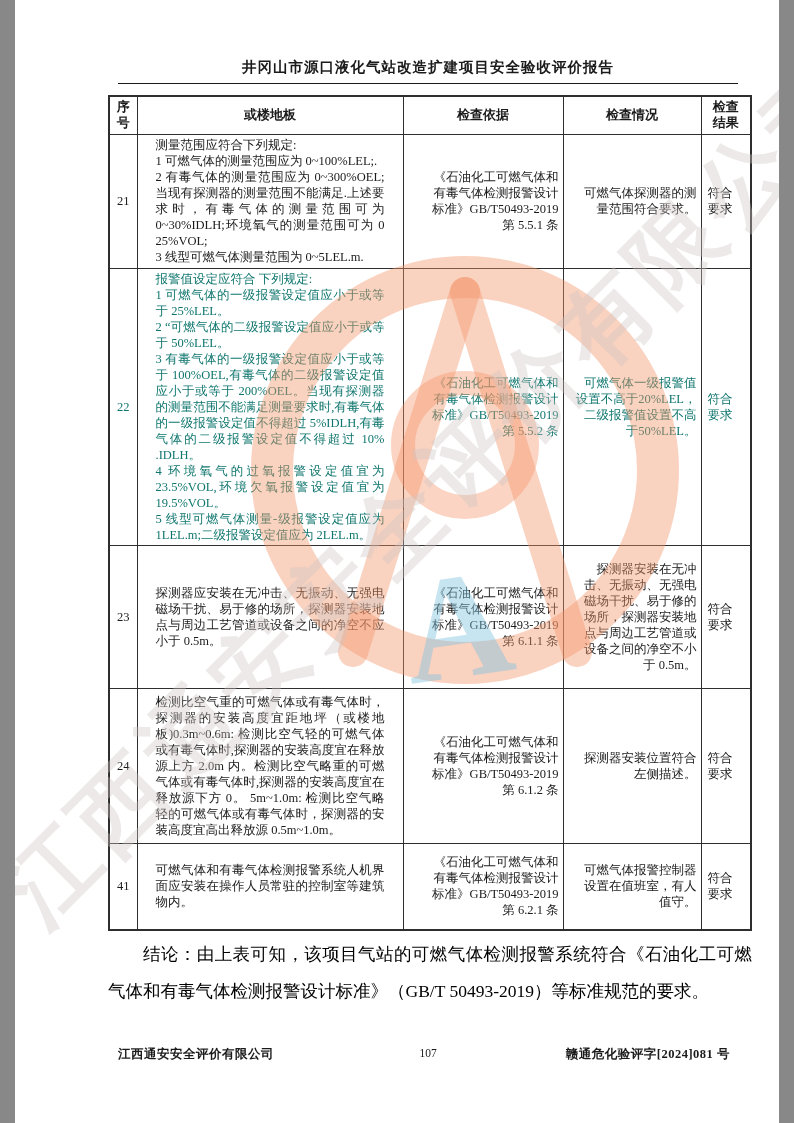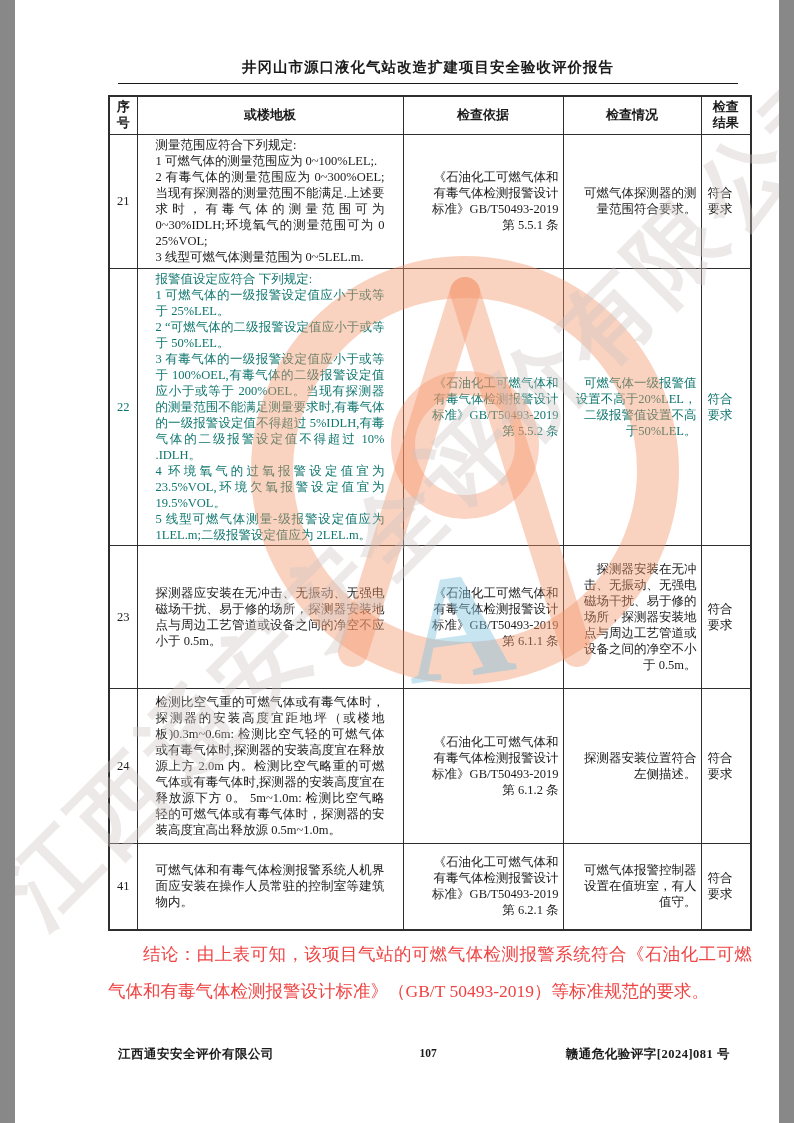--- a/index.html
+++ b/index.html
@@ -84,33 +84,33 @@
   .conclusion {
     position: absolute;
     left: 93px;
     top: 936px;
     width: 644px;
     font-size: 17.5px;
     line-height: 37px;
     text-indent: 2em;
     text-align: justify;
     text-justify: inter-ideograph;
-    color: #ef4444;
+    color: #000000;
   }
   
   .doc-footer {
     position: absolute;
     left: 93px;
     top: 1046px;
     width: 640px;
     height: 20px;
     font-size: 12.5px;
   }
   .footer-company { position: absolute; left: 10px; top: 0; font-weight: bold; letter-spacing: 0.5px; }
-  .footer-page { position: absolute; left: 0; right: 0; top: 1px; text-align: center; font-size: 11.5px; font-weight: bold; }
+  .footer-page { position: absolute; left: 0; right: 0; top: 1px; text-align: center; font-size: 11.5px; }
   .footer-doc-no { position: absolute; right: 18px; top: 0; font-weight: bold; letter-spacing: 0.5px; }
   
   .watermark-layer {
     position: absolute;
     inset: 0;
     z-index: 6;
     pointer-events: none;
     overflow: hidden;
   }
   .wm-diagonal {

